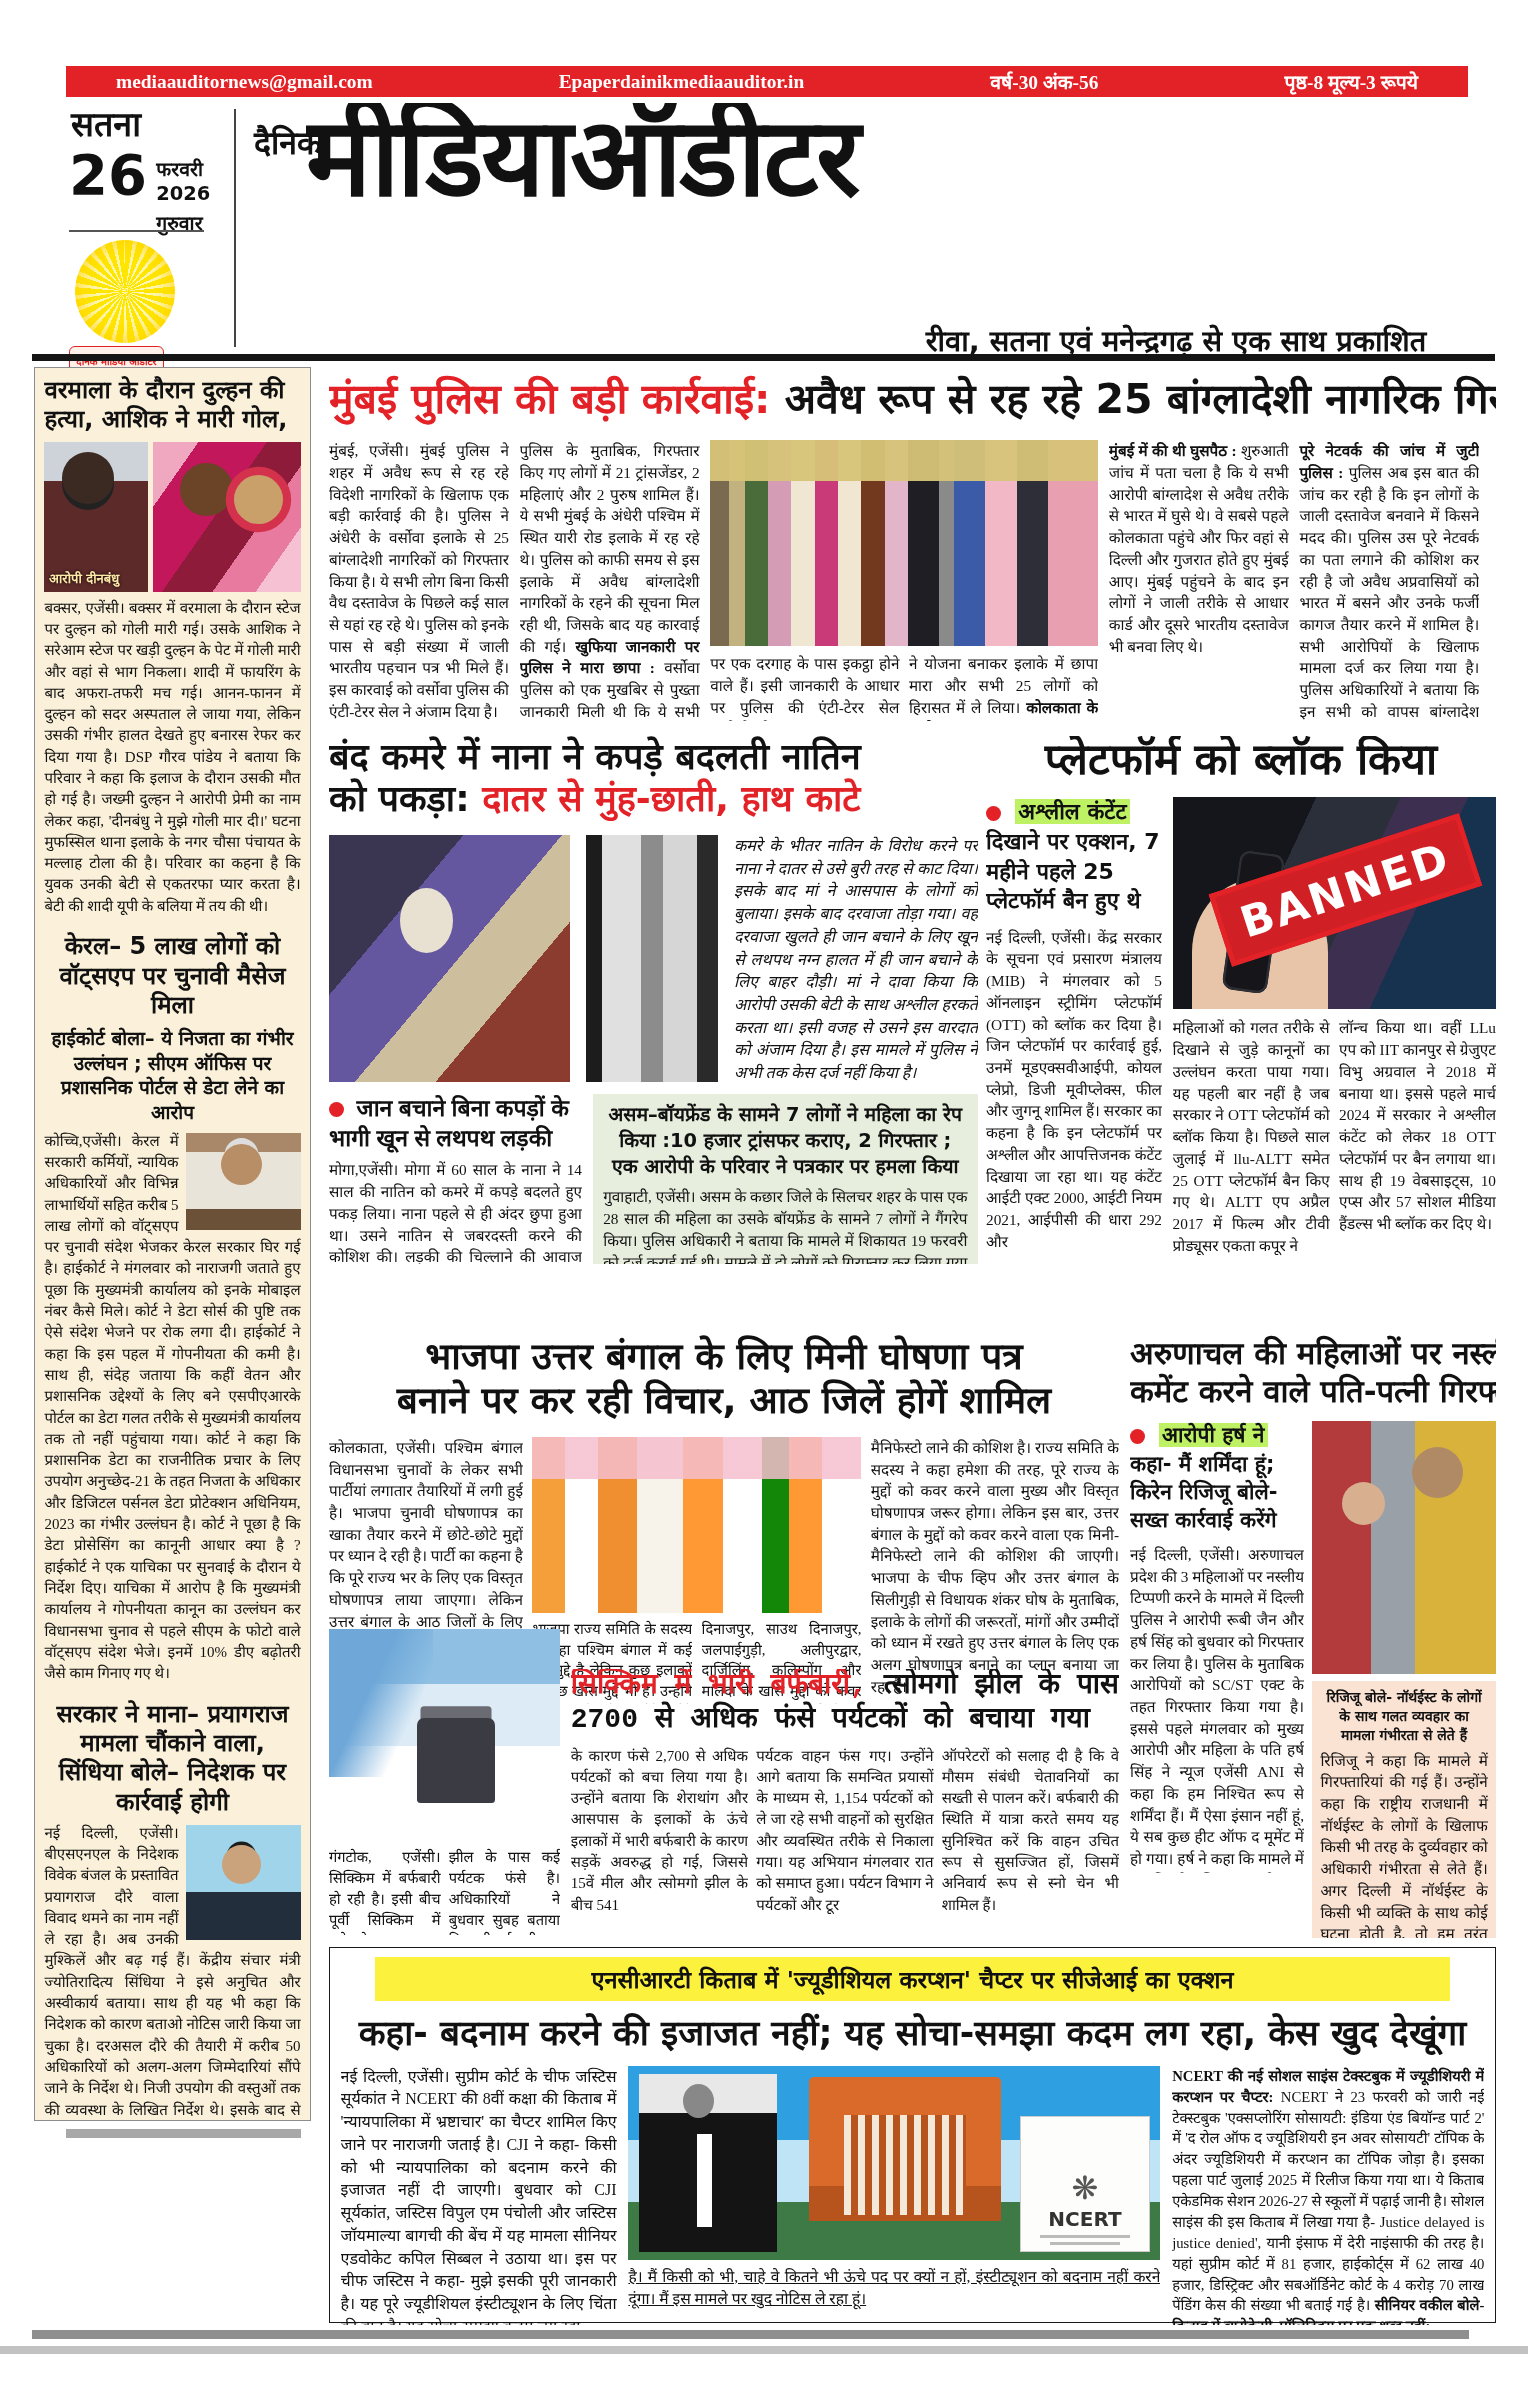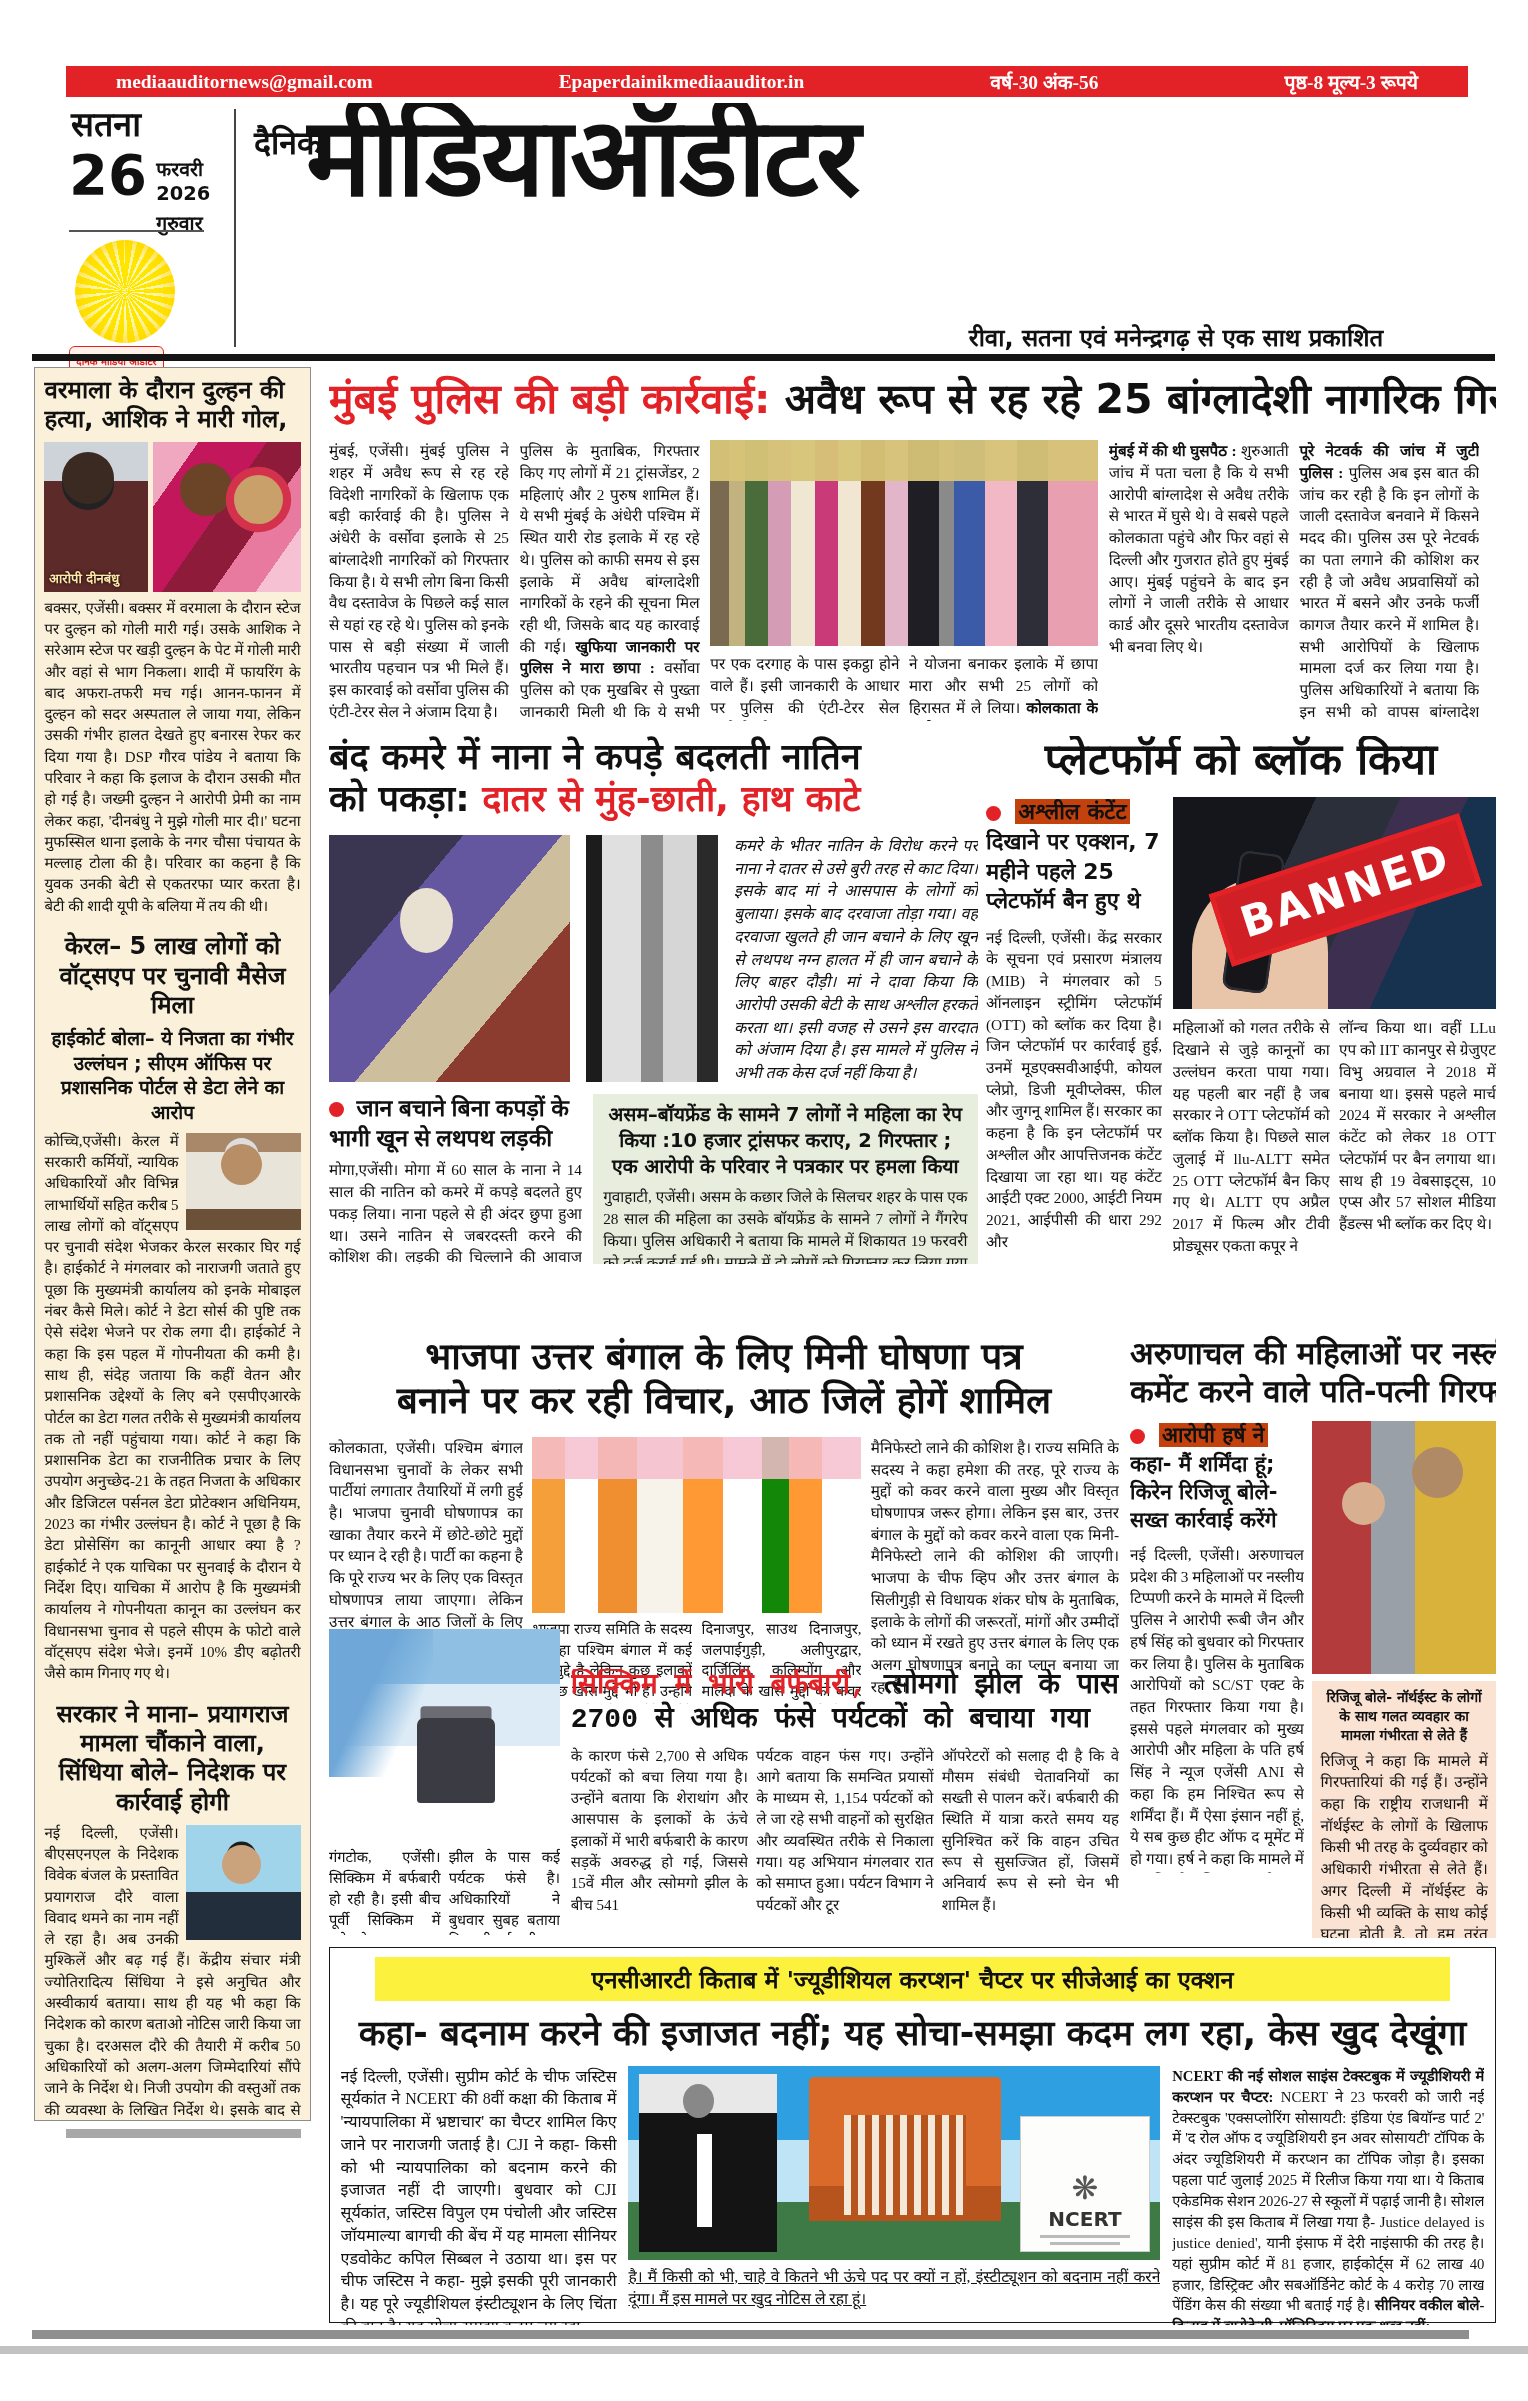--- a/index.html
+++ b/index.html
@@ -22,28 +22,28 @@
        background:repeating-conic-gradient(#ffe600 0 9deg,#fff7b0 9deg 14deg);
        box-shadow:inset 0 0 23.5px #ffd000;border:2.4px solid #fff;}
   .minilogo{left:69px;top:346px;width:93px;height:27px;border:1.8px solid #d22;border-radius:5.9px;
             display:flex;align-items:center;justify-content:center;background:#fff0ea;
             color:#d22;font-weight:700;font-size:10px;font-family:"DejaVu Sans",sans-serif;}
   .vrule{left:234px;top:109px;width:1.8px;height:238px;background:#444;}
   .mast-dainik{left:254px;top:120px;font-family:"DejaVu Sans",sans-serif;font-weight:800;font-size:32px;}
   .mast-title{left:306px;top:103px;width:1076px;height:232px;font-family:"DejaVu Sans",sans-serif;
               font-weight:800;font-size:109px;line-height:1.0;letter-spacing:-2.4px;overflow:hidden;}
   .mast-tag{left:882px;top:320px;width:588px;text-align:center;font-family:"DejaVu Sans",sans-serif;
-            font-weight:700;font-size:24px;}
+            font-weight:700;font-size:29px;}
   .rule-top{left:32px;top:354px;width:1463px;height:7px;background:#151515;}
   
   .body-t{font-size:15.3px;line-height:1.42;text-align:justify;}
   .bold{font-weight:700;}
   .red{color:#e32227;}
   .dot{display:inline-block;width:15.3px;height:15.3px;border-radius:50%;background:#e32227;margin-right:5.9px;vertical-align:middle;}
-  .hl{background:#c2410c;padding:0 3.5px;}
+  .hl{background:#bef264;padding:0 3.5px;}
   
   .sidebar{left:34px;top:367px;width:277px;height:1754px;background:#fbf1da;border:1.2px solid #8d8d8d;
            box-sizing:border-box;padding:8.2px 9.4px;overflow:hidden;}
   .sb-head{font-family:"DejaVu Sans",sans-serif;font-weight:800;font-size:24px;line-height:1.22;}
   .sb-sub{font-family:"DejaVu Sans",sans-serif;font-weight:700;font-size:19px;line-height:1.3;text-align:center;margin-top:5.9px;}
   .sb-body{font-size:15px;line-height:1.42;text-align:justify;margin-top:5.9px;}
   .sb-photos{display:flex;gap:4.7px;height:150px;margin-top:7px;}
   
   .photo{position:relative;overflow:hidden;background:#bbb;}
   .ph-accused{width:88px;background:linear-gradient(180deg,#cdd3d8 0 26%,#5d2a2a 26% 100%);padding-left:16px;}

